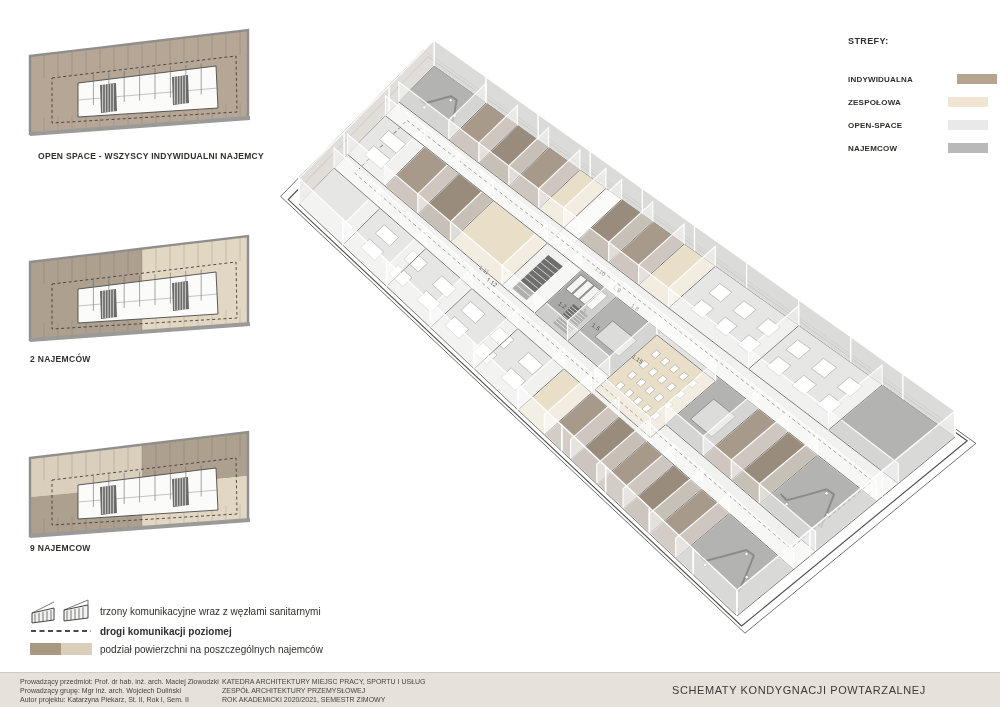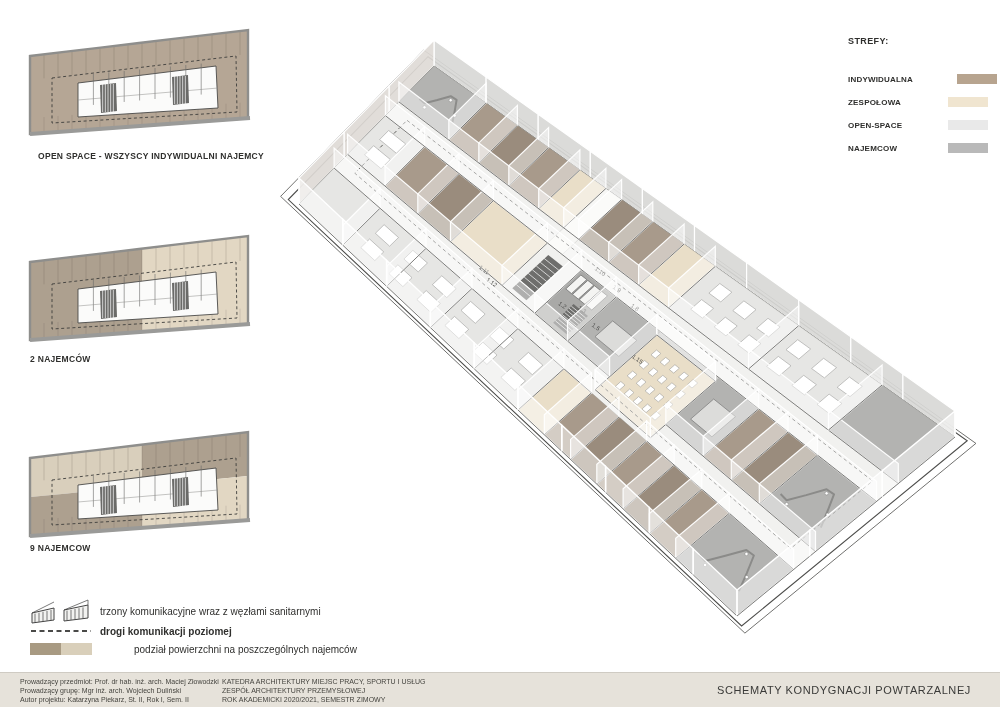--- a/index.html
+++ b/index.html
@@ -15,21 +15,21 @@
   .zl-swatch{width:40px;height:10px;flex:0 0 40px;}
   
   .sym-row{position:absolute;display:flex;align-items:center;}
   .sym-icon{width:62px;flex:0 0 62px;margin-right:8px;display:flex;align-items:center;}
   .sym-label{font-size:10px;color:#2f2f2d;}
   
   #footer{left:0;top:672px;width:1000px;height:35px;background:#e6e2da;border-top:1px solid #cfcbc3;}
   .foot-col{position:absolute;top:4px;font-size:7px;line-height:9px;color:#45443f;}
   #footer-credits{left:20px;}
   #footer-dept{left:222px;}
-  #footer-title{position:absolute;top:11px;left:704px;width:280px;text-align:center;
+  #footer-title{position:absolute;top:11px;left:672px;width:280px;text-align:left;
                 font-size:11px;letter-spacing:.6px;color:#3a3a38;}
   svg{display:block;}
 </style>
 </head>
 <body>
 
 <div class="abs" style="left:22px;top:22px;">
   <svg id="plan-svg-0" width="236" height="124" viewBox="0 0 236 124">
       <polygon points="8,34 44.333333333333336,29.666666666666664 80.66666666666667,25.333333333333332 117,21 153.33333333333334,16.666666666666664 189.66666666666666,12.333333333333336 226,8 226,96.14545454545454 189.66666666666666,98.78787878787878 153.33333333333334,101.43030303030304 117,104.07272727272728 80.66666666666667,106.71515151515152 44.333333333333336,109.35757575757576 8,112" fill="#b5a695"></polygon>
       <line x1="22" y1="33.330275229357795" x2="22" y2="56.330275229357795" stroke="rgba(90,80,70,.35)" stroke-width="0.6"></line>
@@ -520,21 +520,21 @@
   <span class="sym-label">trzony komunikacyjne wraz z węzłami sanitarnymi</span>
 </div>
 <div class="sym-row" style="left:30px;top:624px;height:14px;font-weight:bold;">
   <span class="sym-icon">
     <svg width="62" height="6" viewBox="0 0 62 6">
       <line x1="1" y1="3" x2="61" y2="3" stroke="#4a4a48" stroke-width="2" stroke-dasharray="5,3.5"></line>
     </svg>
   </span>
   <span class="sym-label">drogi komunikacji poziomej</span>
 </div>
-<div class="sym-row" style="left:30px;top:641px;height:16px;gap:34px;">
+<div class="sym-row" style="left:30px;top:641px;height:16px;">
   <span class="sym-icon">
     <svg width="62" height="14" viewBox="0 0 62 14">
       <rect x="0" y="1" width="31" height="12" fill="#a89a82"></rect>
       <rect x="31" y="1" width="31" height="12" fill="#d9cfba"></rect>
     </svg>
   </span>
   <span class="sym-label">podział powierzchni na poszczególnych najemców</span>
 </div>
 
 <div id="footer" class="abs">

